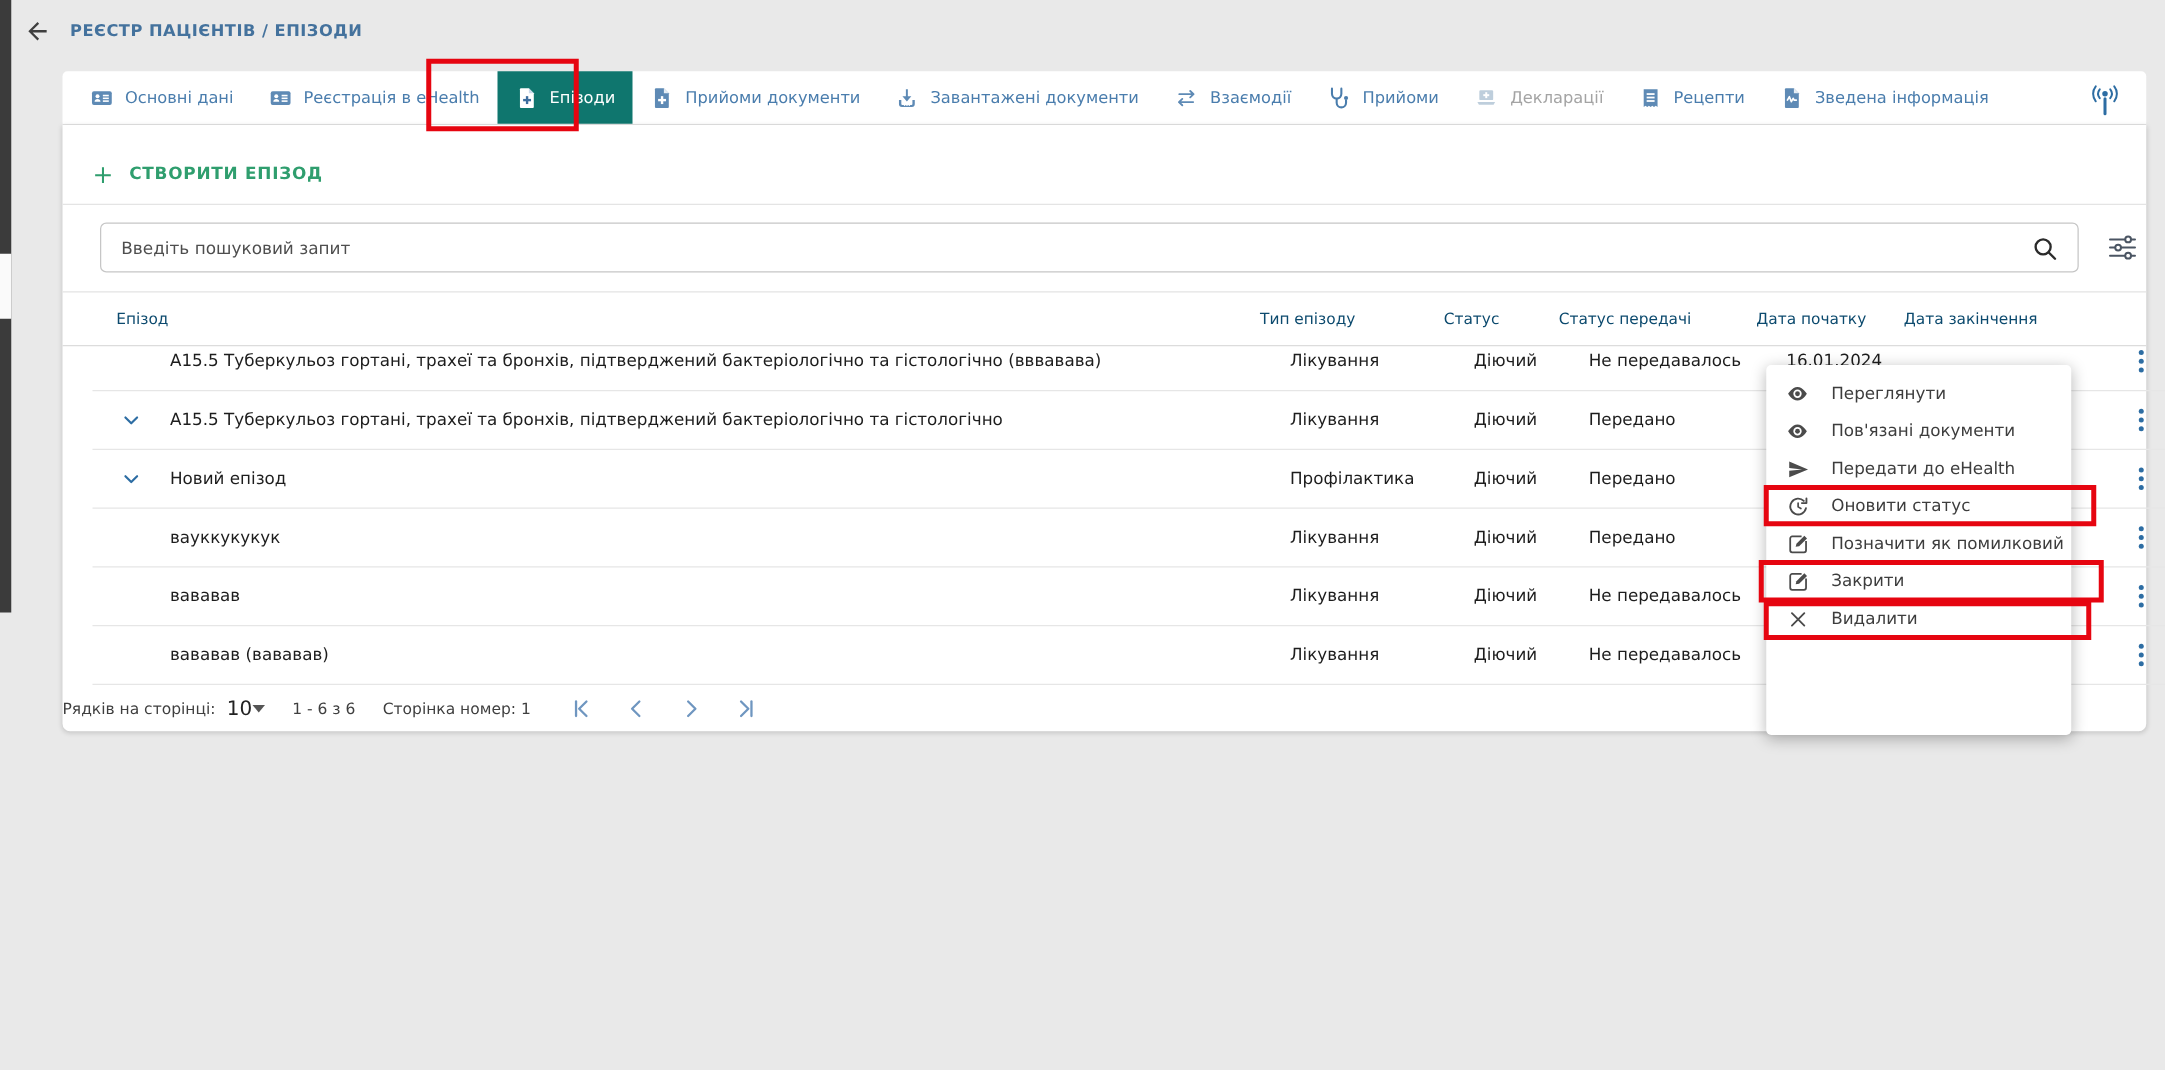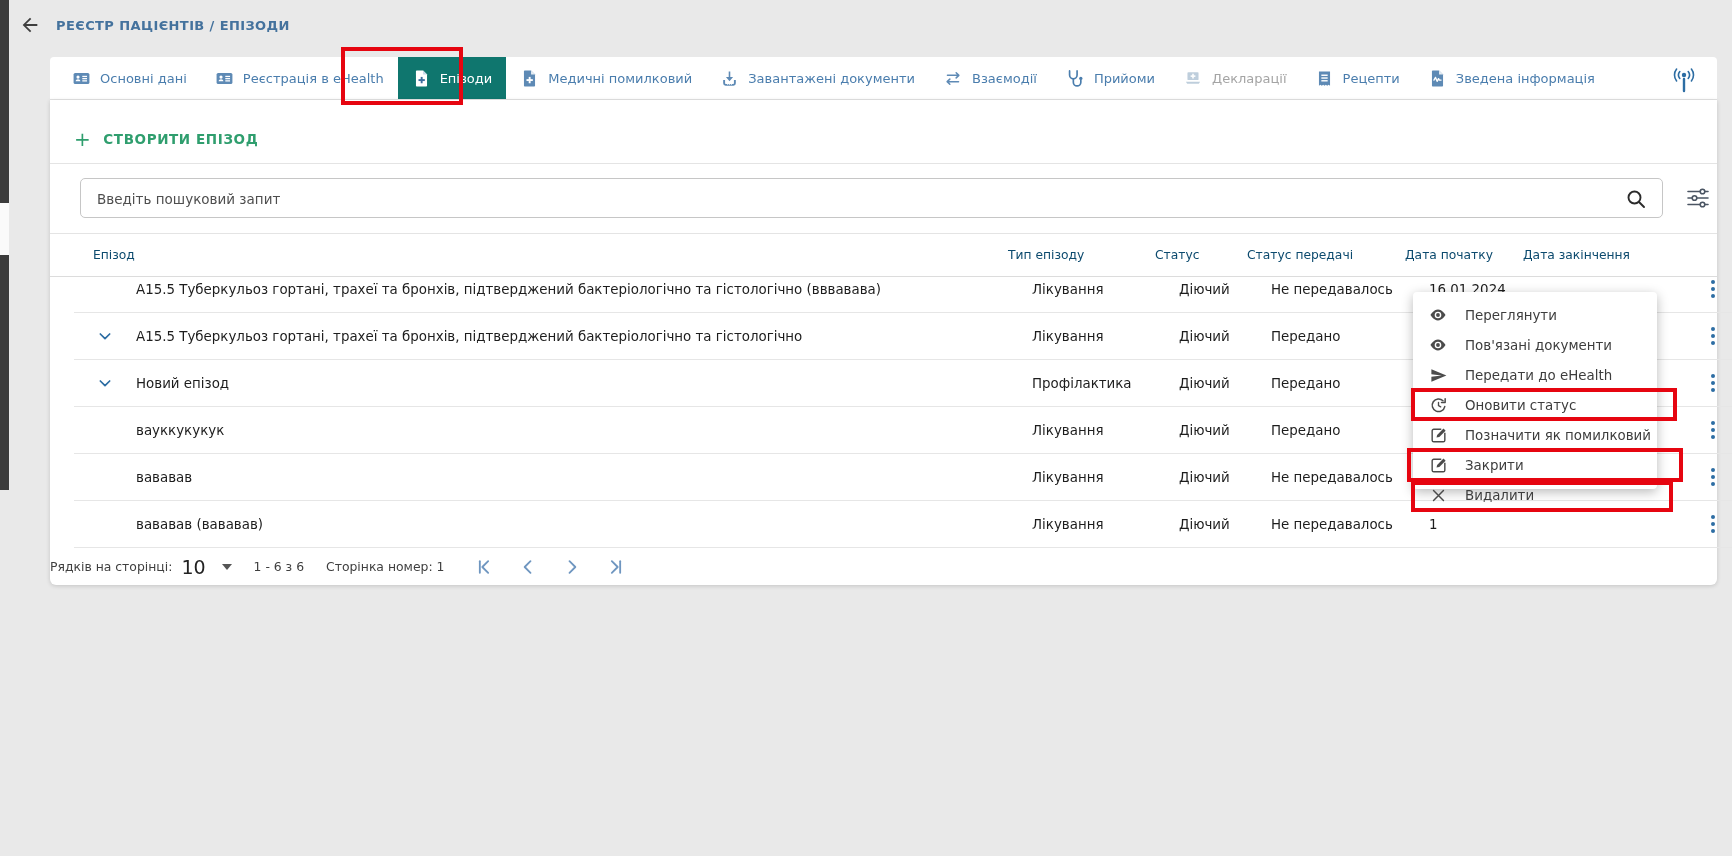--- a/index.html
+++ b/index.html
@@ -50,26 +50,26 @@
   .thead .hep{grid-column:1 / span 2;padding-left:43px;}
   .trows{position:absolute;left:0;top:166px;width:100%;margin-left:24px;}
   .trow{height:47px;border-bottom:1px solid #e6e6e6;font-size:13.4px;color:#1d1d1d;box-sizing:border-box;}
   .chev{display:flex;justify-content:center;align-items:center;cursor:pointer;}
   .kebab{display:flex;flex-direction:column;gap:3px;align-items:center;justify-content:center;cursor:pointer;}
   .kebab i{width:4px;height:4px;border-radius:50%;background:#2d6da3;display:block;}
   
   .pager{position:absolute;left:0;bottom:0;width:100%;height:37px;display:flex;align-items:center;
     justify-content:flex-start;gap:22px;padding-right:22px;box-sizing:border-box;font-size:12.4px;color:#3f3f3f;}
   .pager .rpp{display:flex;align-items:center;gap:9px;}
-  .pager .rppv{font-size:19px;color:#222;cursor:pointer;display:flex;align-items:center;gap:16px;}
+  .pager .rppv{font-size:16px;color:#222;cursor:pointer;display:flex;align-items:center;gap:0;}
   .pager .caret{width:0;height:0;border-left:5px solid transparent;border-right:5px solid transparent;border-top:6px solid #555;display:inline-block;}
   .pnav{display:flex;align-items:center;gap:24px;margin-left:8px;}
   .pnav .pbtn{cursor:pointer;display:flex;align-items:center;}
   
-  .context-menu{position:absolute;left:1413px;top:292px;width:244px;height:197px;background:#fff;
+  .context-menu{position:absolute;left:1413px;top:292px;width:244px;height:296px;background:#fff;
     border-radius:4px;box-shadow:0 3px 12px rgba(0,0,0,.28);padding:8px 0;box-sizing:border-box;z-index:30;}
   .cm-item{height:30px;display:flex;align-items:center;gap:17px;padding-left:15px;font-size:13.4px;color:#3d3d3d;cursor:pointer;}
   .cm-item .cicon{width:20px;display:flex;justify-content:center;align-items:center;}
   
   .ann{position:absolute;border:4px solid #e60510;box-sizing:border-box;z-index:40;pointer-events:none;}
   .ann-tab{left:341px;top:47px;width:122px;height:58px;}
   .ann-b1{left:1411px;top:388px;width:266px;height:33px;}
   .ann-b2{left:1407px;top:448px;width:276px;height:34px;}
   .ann-b3{left:1411px;top:481px;width:262px;height:31px;}
 </style>
@@ -129,21 +129,21 @@
   </div>
   <div class="tab">
     <span class="ticon">
         <svg width="19" height="19" viewBox="0 0 24 24">
           <path d="M6 2h8l5 5v14a1 1 0 0 1-1 1H6a1 1 0 0 1-1-1V3a1 1 0 0 1 1-1z" fill="#5e8ab5"></path>
           <path d="M14 2l5 5h-5z" fill="#fff" opacity=".85"></path>
           <rect x="11" y="10" width="2.4" height="8" fill="#fff"></rect>
           <rect x="8.2" y="12.8" width="8" height="2.4" fill="#fff"></rect>
         </svg>
       </span>
-    <span>Медичні помилковий</span>
+    <span>Прийоми документи</span>
   </div>
   <div class="tab">
     <span class="ticon">
         <svg width="19" height="19" viewBox="0 0 24 24">
           <path d="M11 3h2v7h3.5L12 15.5 7.5 10H11z" fill="#5e8ab5"></path>
           <path d="M4 14v4a3 3 0 0 0 3 3h10a3 3 0 0 0 3-3v-4h-2.4v4a1 1 0 0 1-1 1H7.4a1 1 0 0 1-1-1v-4z" fill="#5e8ab5"></path>
           <rect x="9" y="18.4" width="1.4" height="1.4" fill="#fff"></rect>
           <rect x="11.4" y="18.4" width="1.4" height="1.4" fill="#fff"></rect>
           <rect x="13.8" y="18.4" width="1.4" height="1.4" fill="#fff"></rect>
         </svg>

